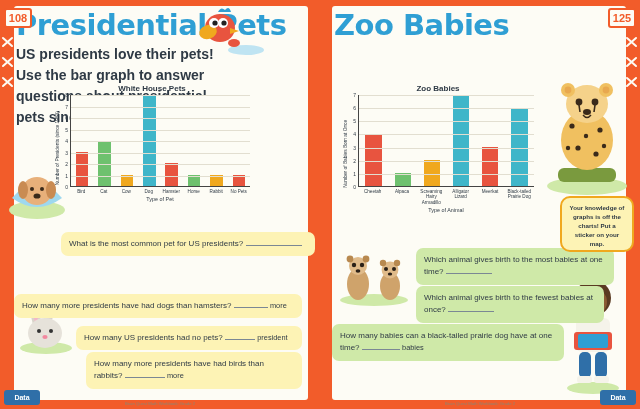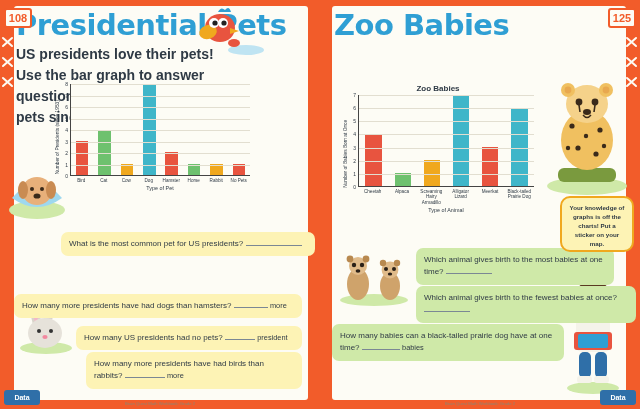--- a/index.html
+++ b/index.html
@@ -147,20 +147,21 @@
       <circle cx="24" cy="17" r="5" fill="#fff"></circle>
         <circle cx="25" cy="17" r="2.6" fill="#222"></circle>
       <path d="M40 22 L49 25 L40 28 Z" fill="#f0a81e"></path>
       <path d="M28 6 q3 -6 7 -2 q4 -5 6 2" fill="#2f9fd4"></path>
       <ellipse cx="44" cy="37" rx="6" ry="4" fill="#e8543f"></ellipse>
     </svg>
 
     <div class="intro">US presidents love their pets! Use the bar graph to answer questions about presidential pets since 1953.</div>
 
     <div class="chartbox" style="left:54px; top:84px; width:196px;">
+      <div class="chart-title">White House Pets</div>
       <div class="plot-wrap">
         <div class="ylabel">Number of Presidents (since 1953)</div>
         <div class="yaxis" id="L-yaxis" style="height: 92px; position: relative;">
             <span style="top: 92px;">0</span>
             <span style="top: 80.5px;">1</span>
             <span style="top: 69px;">2</span>
             <span style="top: 57.5px;">3</span>
             <span style="top: 46px;">4</span>
             <span style="top: 34.5px;">5</span>
             <span style="top: 23px;">6</span>
@@ -401,21 +402,21 @@
       <rect x="39" y="80" width="12" height="26" rx="5" fill="#2f6fa8"></rect>
       <rect x="21" y="104" width="15" height="7" rx="3" fill="#f5f3ea"></rect>
       <rect x="38" y="104" width="15" height="7" rx="3" fill="#f5f3ea"></rect>
     </svg>
 
     <div class="qbox g1" style="left:96px; top:248px; width:198px;">
       <span>Which animal gives birth to the most babies at one time?</span>
       <span class="dots" style="min-width:46px;"></span>
     </div>
 
-    <div class="qbox g1" style="left:96px; top:286px; width:220px;">
+    <div class="qbox g1" style="left:96px; top:286px; width:188px;">
       <span>Which animal gives birth to the fewest babies at once?</span>
       <span class="dots" style="min-width:46px;"></span>
     </div>
 
     <div class="qbox g1" style="left:12px; top:324px; width:232px;">
       <span>How many babies can a black-tailed prairie dog have at one time?</span>
       <span class="dots" style="min-width:38px;"></span>
       <span class="unit">babies</span>
     </div>
 

